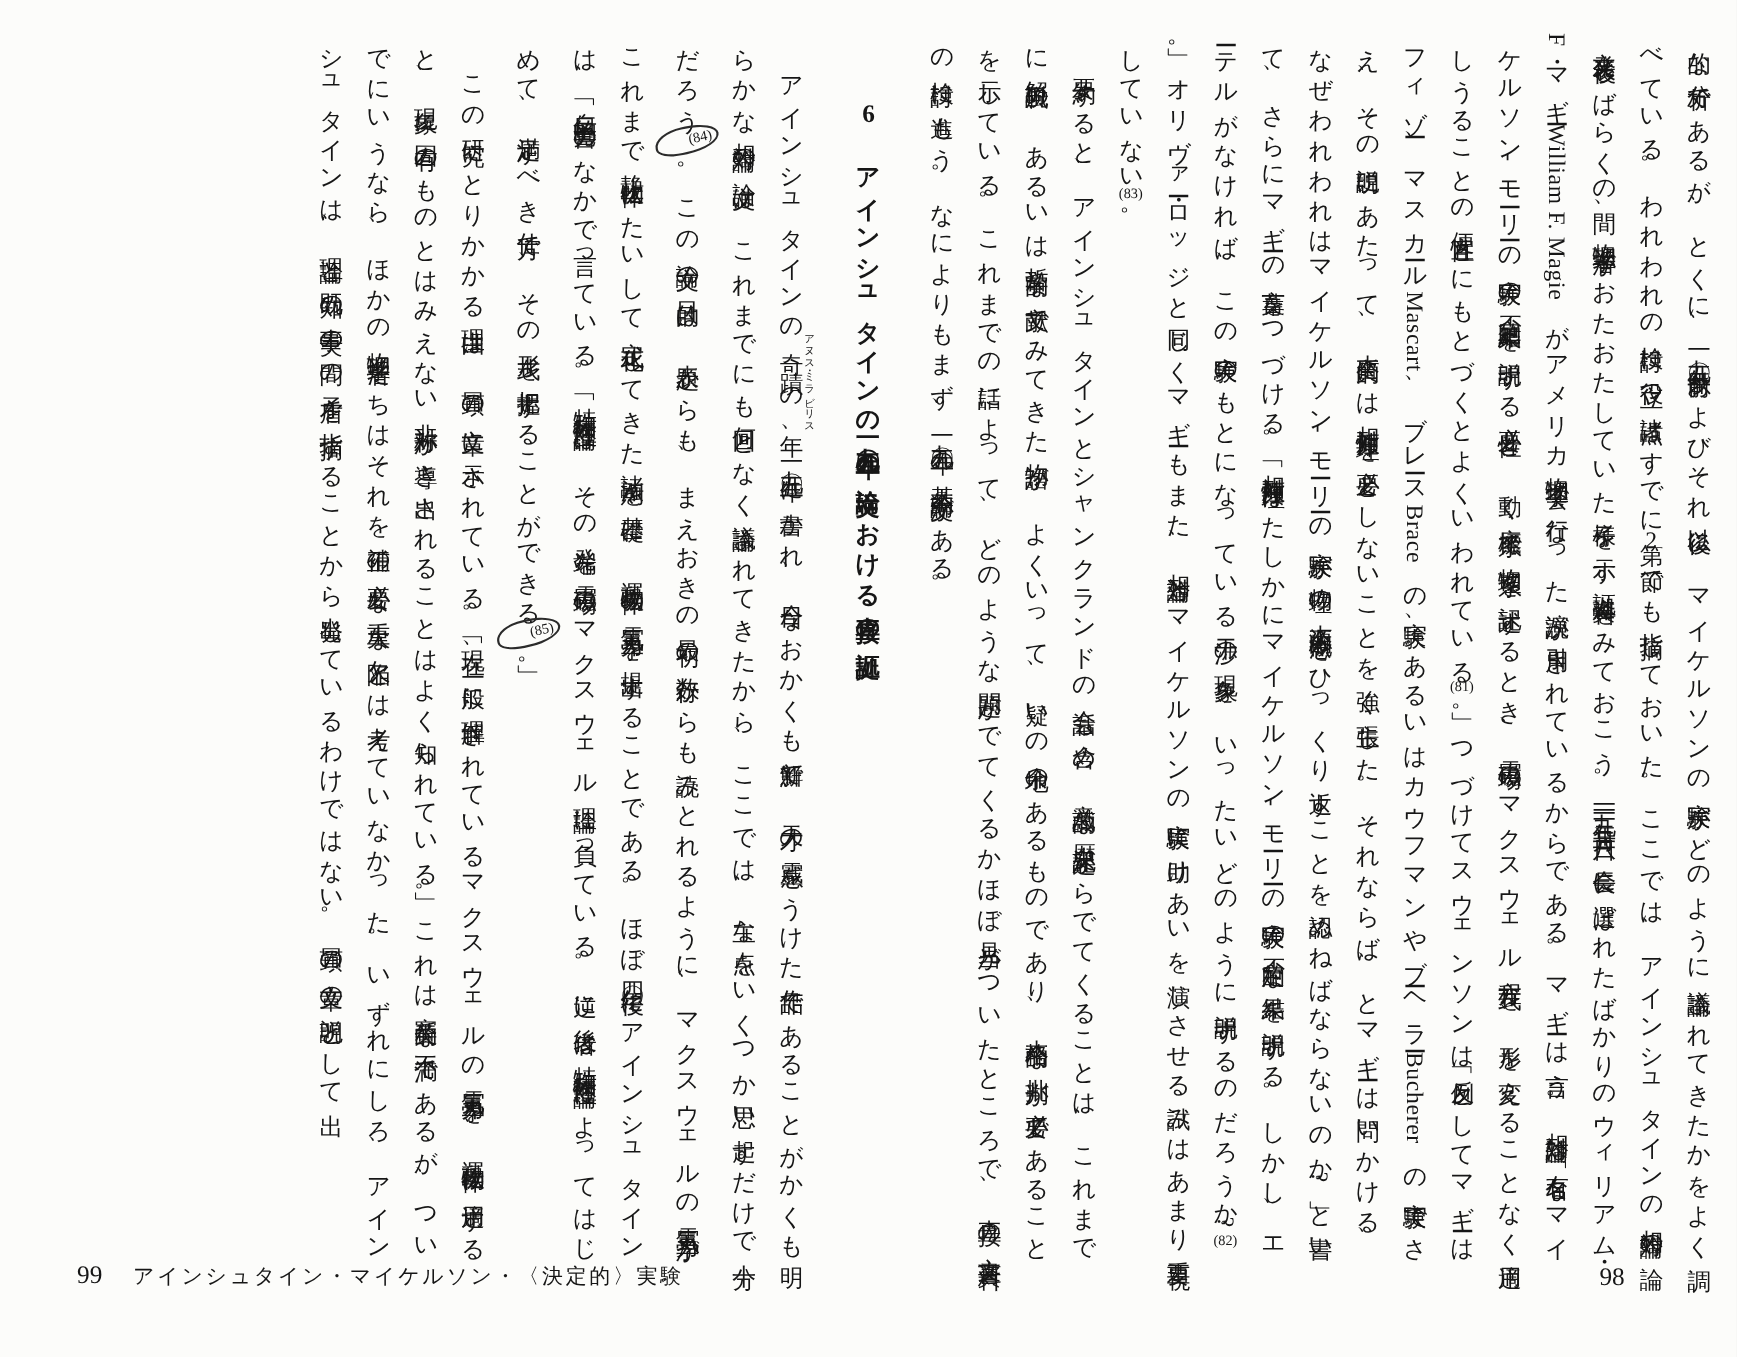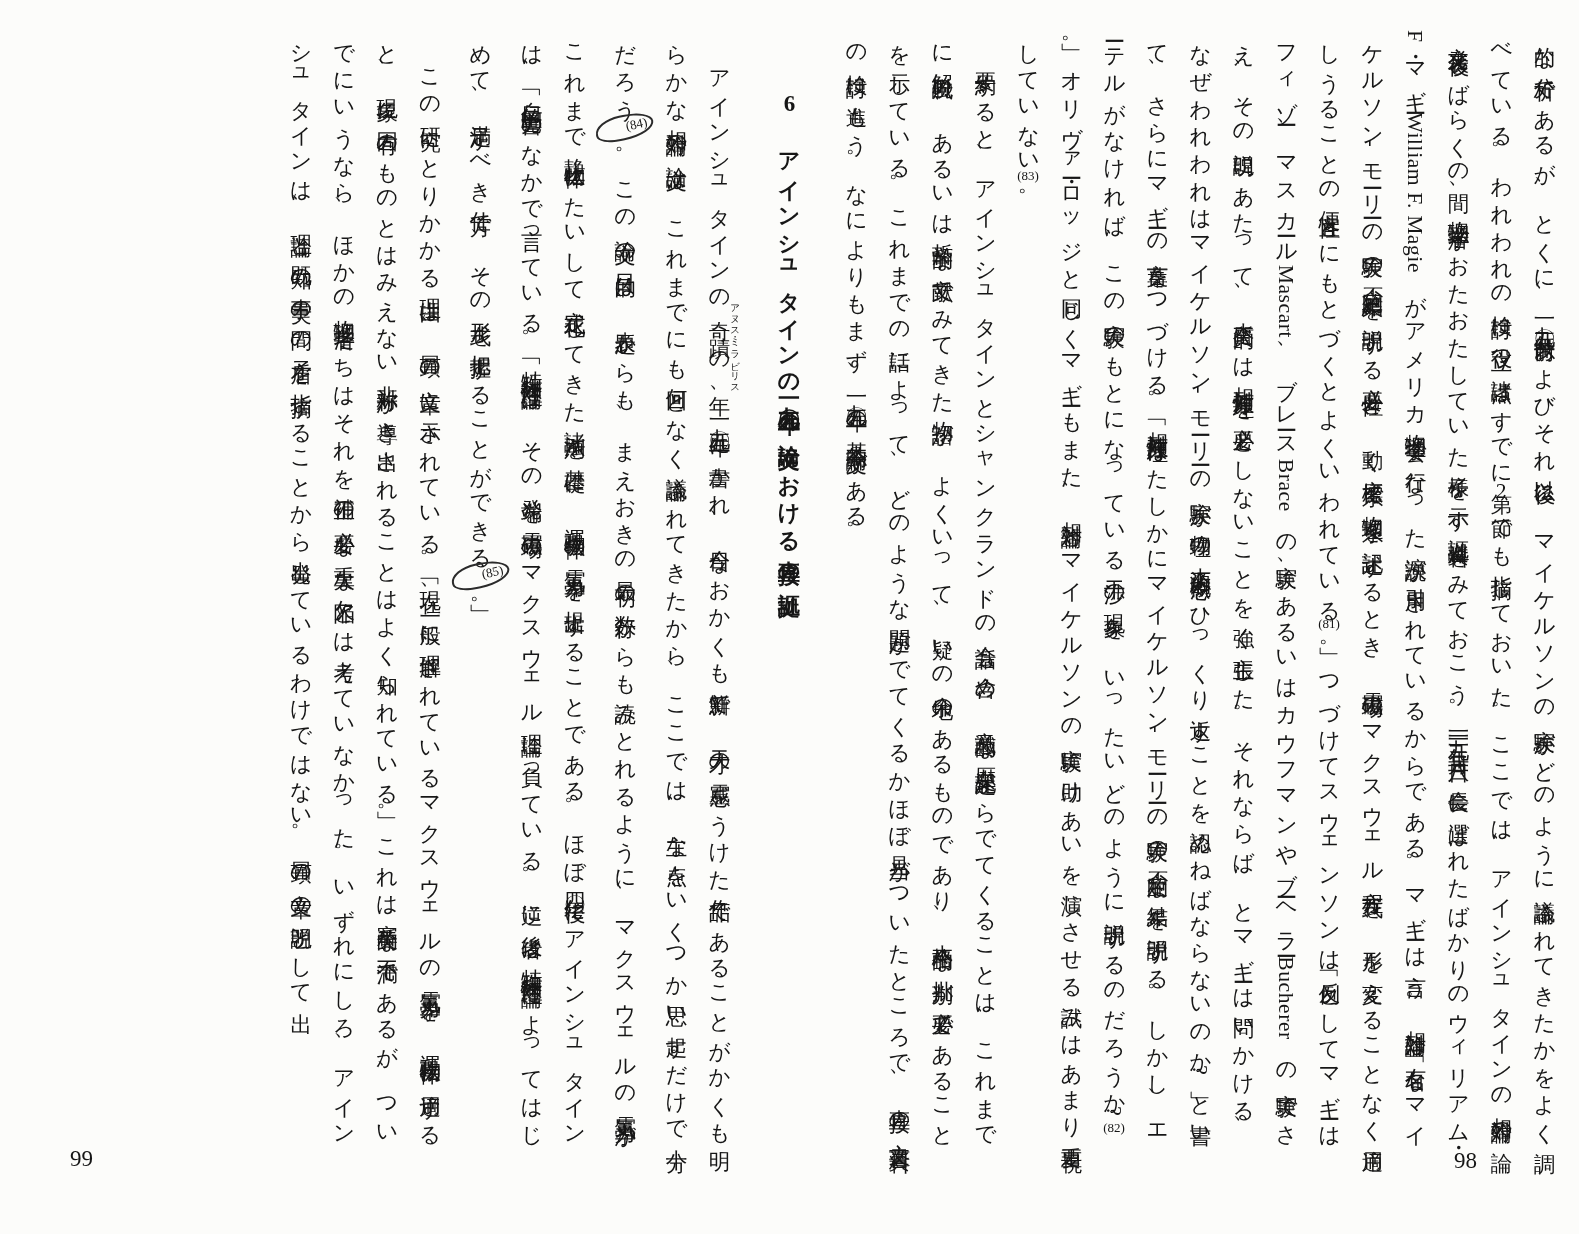--- a/index.html
+++ b/index.html
@@ -79,17 +79,18 @@
     </p>
 
     <p class="indent">
       <span>この研究にとりかかる理由は、冒頭の文章に示されている。「現在、一般に理解されているマクスウェルの電気力学を、運動物体に適用すると、現象に固有のものとはみえない非対称が導き出されることはよく知られている」。これは審美的な不満であるが、ついでにいうなら、ほかの物理学者たちはそれを補正の必要な重大な欠陥とは考えていなかった。いずれにしろ、アインシュタインは、理論と既知の事実の間の矛盾を指摘することから出発しているわけではない。冒頭の文章の説明として出</span>
     </p>
 
   </div>
 
   <div class="footer-left">
     <span class="page-num">99</span>
+    <span class="running-title">アインシュタイン・マイケルソン・〈決定的〉実験</span>
   </div>
 
   <div class="footer-right">98</div>
 
 </div>
 
 </body></html>

